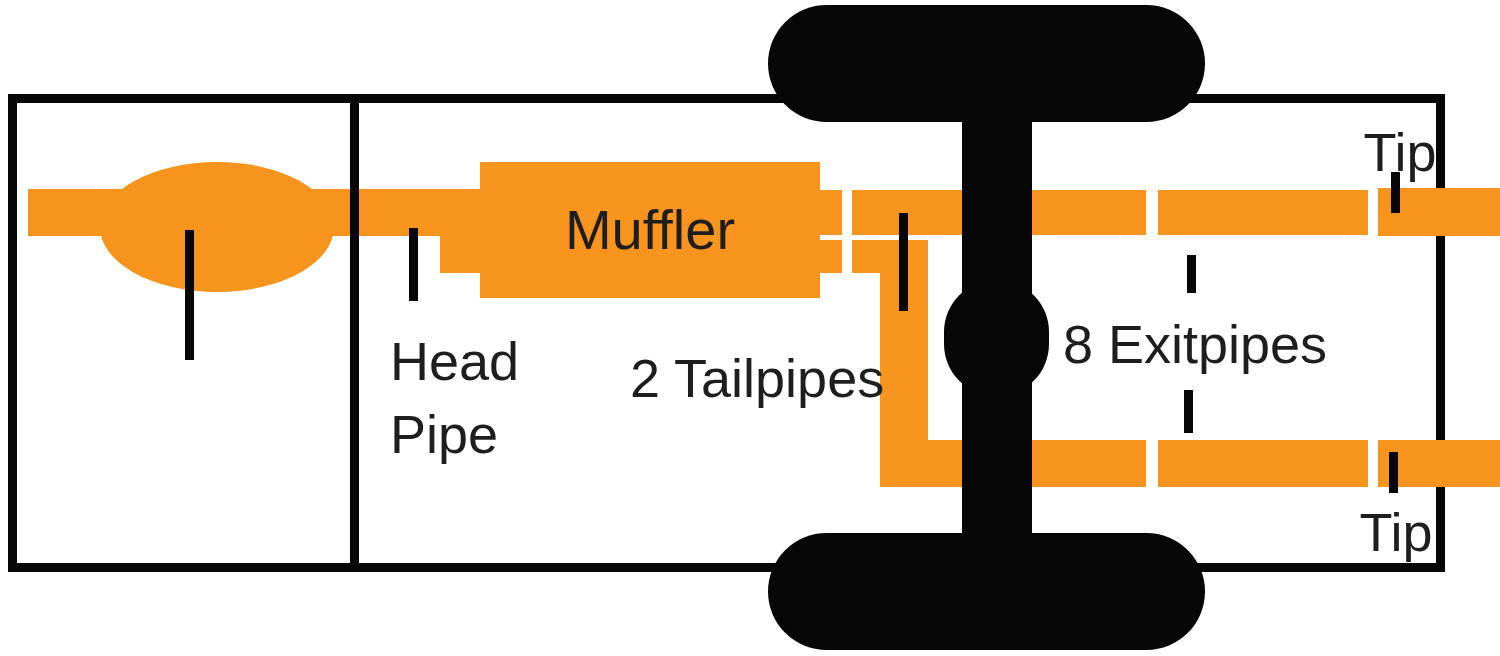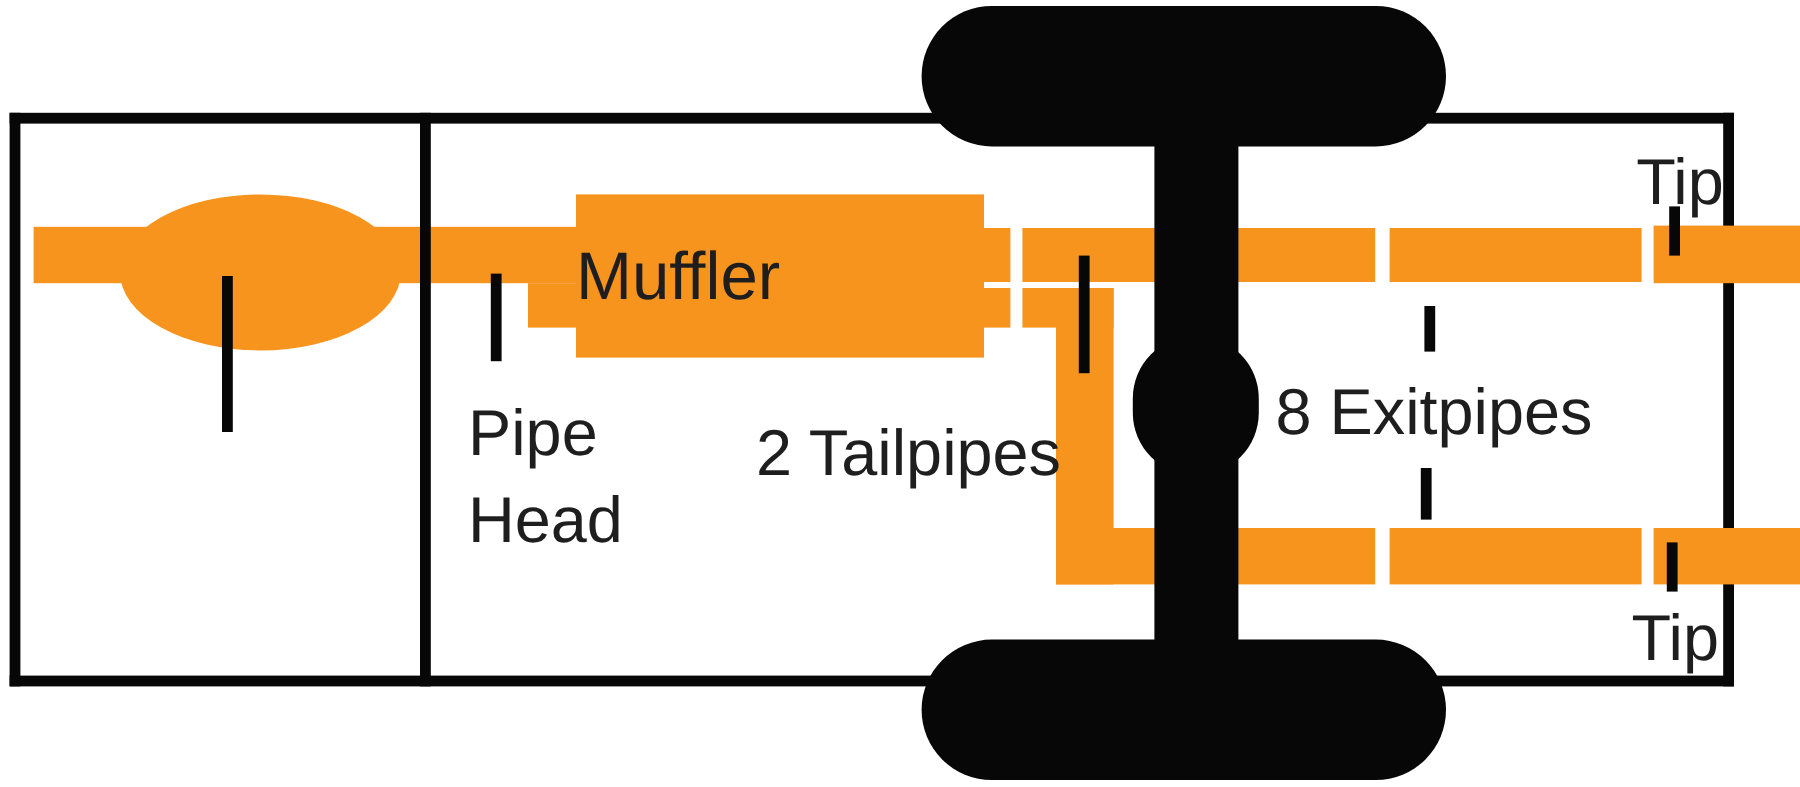--- a/index.html
+++ b/index.html
@@ -57,21 +57,21 @@
 
   
   .label{
     position:absolute;z-index:6;
     color:#1e1e1e;font-size:54px;line-height:68px;
     white-space:nowrap;
   }
   .label span{display:block;}
   .lbl-catalytic{left:15px;top:388px;width:320px;text-align:center;line-height:67px;}
   .lbl-headpipe{left:390px;top:325px;text-align:left;line-height:73px;}
-  .lbl-muffler{left:480px;top:162px;width:340px;height:136px;display:flex;align-items:center;justify-content:flex-start;font-size:56px;}
+  .lbl-muffler{left:480px;top:162px;width:340px;height:136px;display:flex;align-items:center;justify-content:center;font-size:56px;}
   .lbl-tailpipes{left:630px;top:344px;width:320px;text-align:left;}
   .lbl-exitpipes{left:1030px;top:310px;width:330px;text-align:center;}
   .lbl-tip-top{left:1352px;top:118px;width:96px;text-align:center;}
   .lbl-tip-bottom{left:1348px;top:498px;width:96px;text-align:center;}
 </style>
 </head>
 <body>
 
 <div class="diagram">
 
@@ -105,22 +105,22 @@
   <div class="shape black tick tick-catalytic"></div>
   <div class="shape black tick tick-headpipe"></div>
   <div class="shape black tick tick-tailpipes"></div>
   <div class="shape black tick tick-exit-top"></div>
   <div class="shape black tick tick-exit-bottom"></div>
   <div class="shape black tick tick-tip-top"></div>
   <div class="shape black tick tick-tip-bottom"></div>
 
 
   <div class="label lbl-headpipe">
+    <span>Head</span>
     <span>Pipe</span>
-    <span>Head</span>
   </div>
 
   <div class="label lbl-muffler">
     <span>Muffler</span>
   </div>
 
   <div class="label lbl-tailpipes">
     <span>2 Tailpipes</span>
   </div>
 

